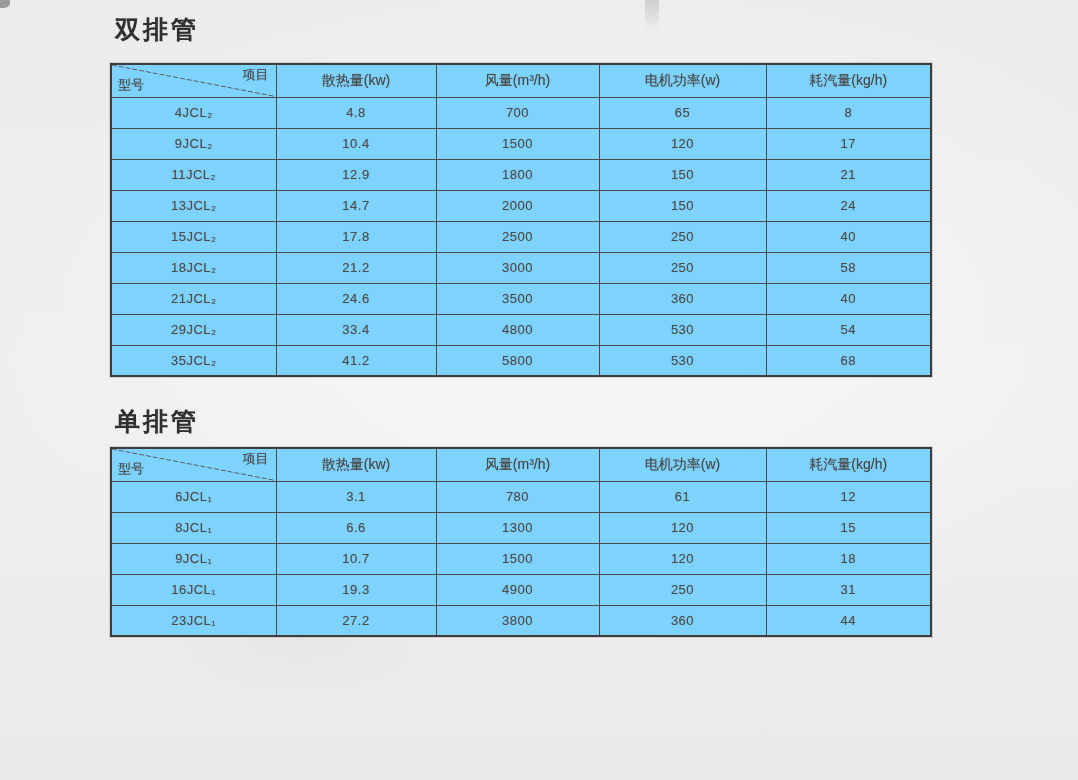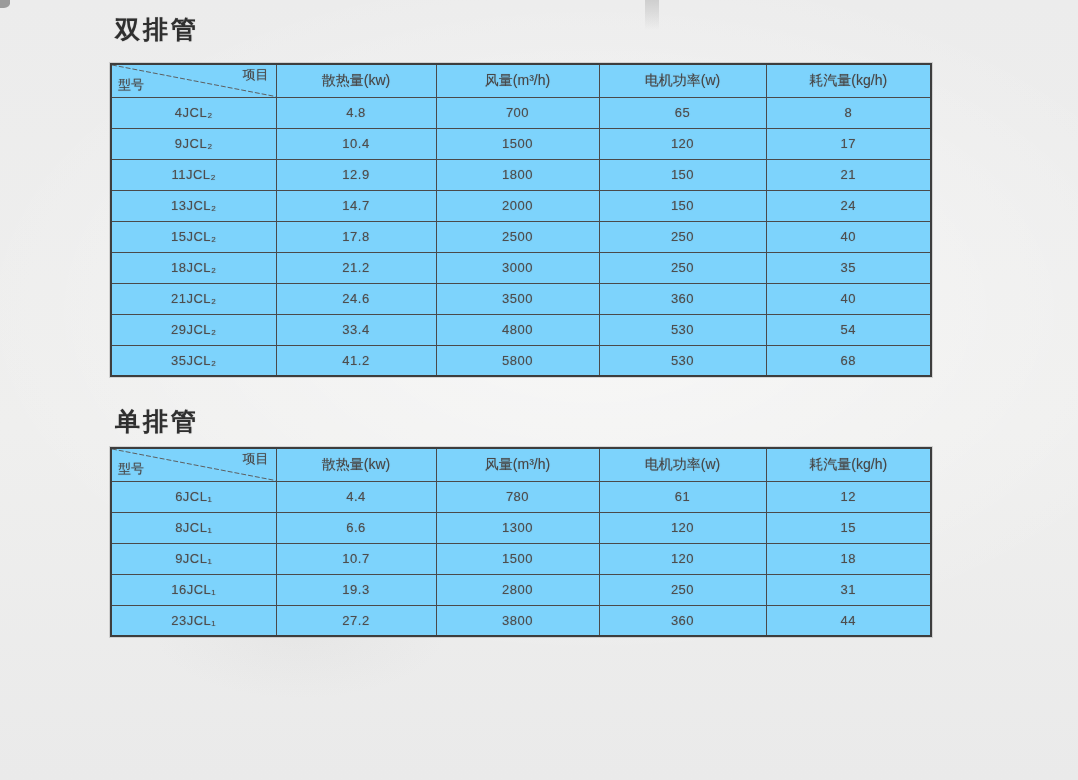--- a/index.html
+++ b/index.html
@@ -142,21 +142,21 @@
           <td>17.8</td>
           <td>2500</td>
           <td>250</td>
           <td>40</td>
         </tr>
         <tr>
           <td>18JCL₂</td>
           <td>21.2</td>
           <td>3000</td>
           <td>250</td>
-          <td>35</td>
+          <td>58</td>
         </tr>
         <tr>
           <td>21JCL₂</td>
           <td>24.6</td>
           <td>3500</td>
           <td>360</td>
           <td>40</td>
         </tr>
         <tr>
           <td>29JCL₂</td>
@@ -198,21 +198,21 @@
         </th>
         <th>散热量(kw)</th>
         <th>风量(m³/h)</th>
         <th>电机功率(w)</th>
         <th>耗汽量(kg/h)</th>
       </tr>
     </thead>
     <tbody>
         <tr>
           <td>6JCL₁</td>
-          <td>4.4</td>
+          <td>3.1</td>
           <td>780</td>
           <td>61</td>
           <td>12</td>
         </tr>
         <tr>
           <td>8JCL₁</td>
           <td>6.6</td>
           <td>1300</td>
           <td>120</td>
           <td>15</td>
@@ -220,21 +220,21 @@
         <tr>
           <td>9JCL₁</td>
           <td>10.7</td>
           <td>1500</td>
           <td>120</td>
           <td>18</td>
         </tr>
         <tr>
           <td>16JCL₁</td>
           <td>19.3</td>
-          <td>2800</td>
+          <td>4900</td>
           <td>250</td>
           <td>31</td>
         </tr>
         <tr>
           <td>23JCL₁</td>
           <td>27.2</td>
           <td>3800</td>
           <td>360</td>
           <td>44</td>
         </tr>

